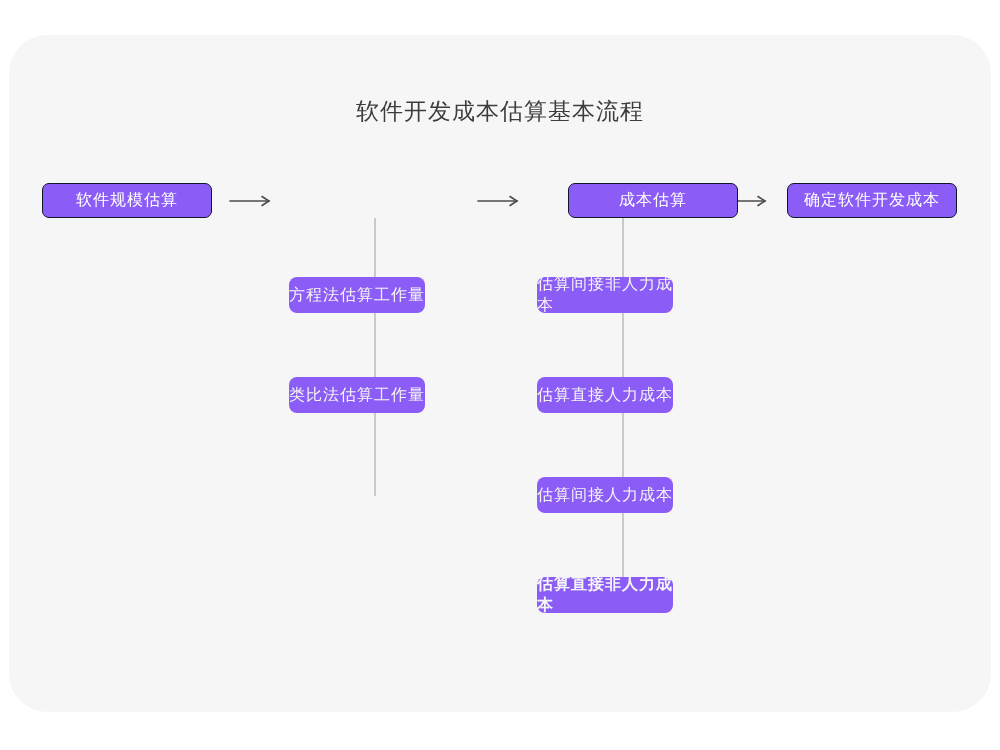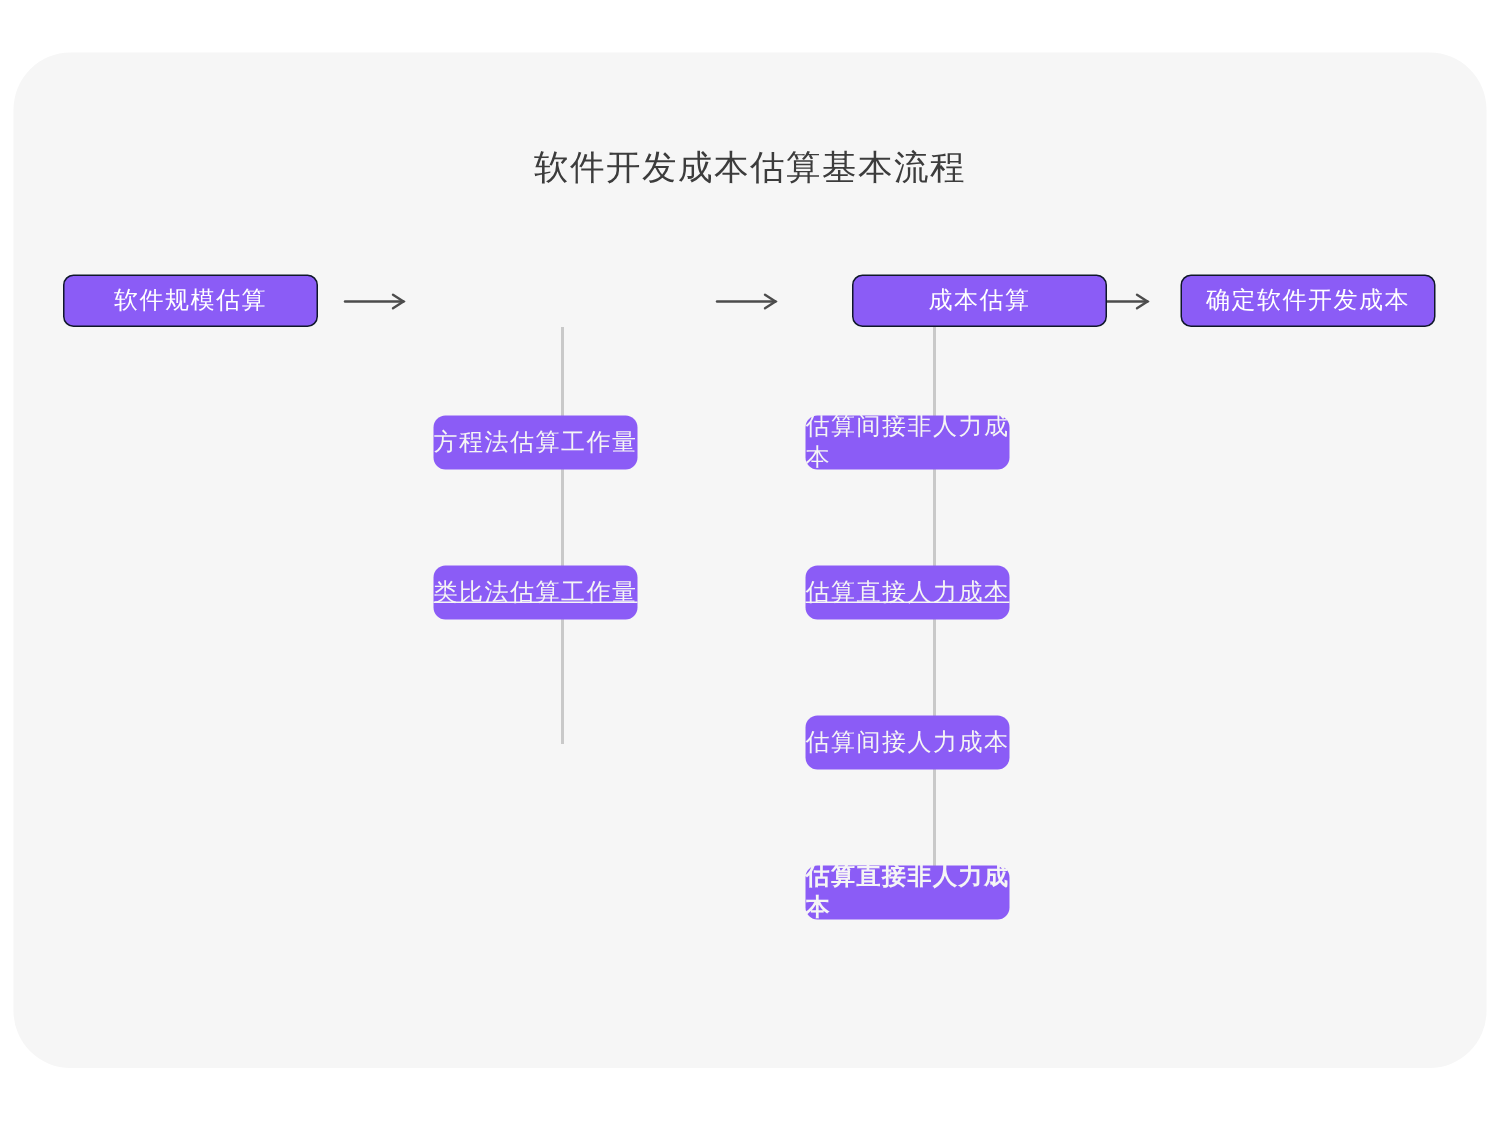--- a/index.html
+++ b/index.html
@@ -79,21 +79,21 @@
   .step-1 { left: 290px; top: 183px; }
   .step-2 { left: 568px; top: 183px; }
   .step-3 { left: 787px; top: 183px; }
   .arrow-0 { left: 228px; }
   .arrow-1 { left: 476px; }
   .arrow-2 { left: 724px; }
   
   .col-work   { left: 289px; }
   .col-cost   { left: 537px; }
   .row-a { top: 277px; }
-  .row-b { top: 377px; text-decoration: underline; }
+  .row-b { top: 377px; }
   .row-c { top: 477px; }
   .row-d { top: 577px; font-weight: bold; }
   .connector-work { left: 374px; top: 218px; height: 278px; }
   .connector-cost { left: 622px; top: 218px; height: 378px; }
 </style>
 </head>
 <body>
 
 <div class="stage">
 

